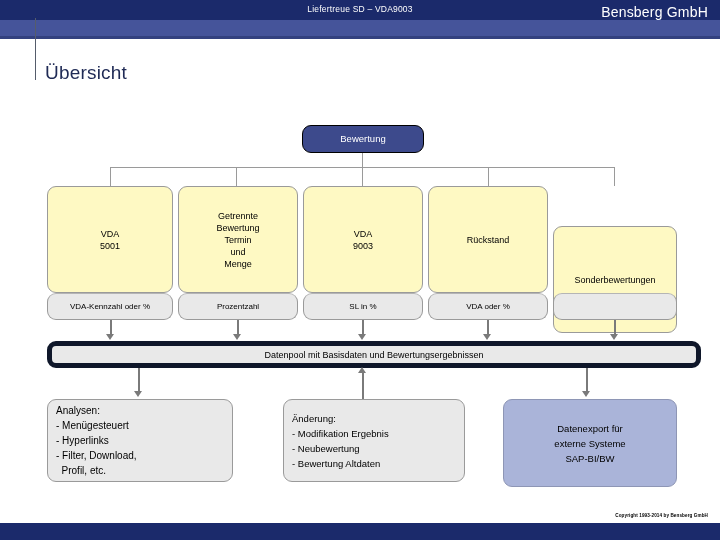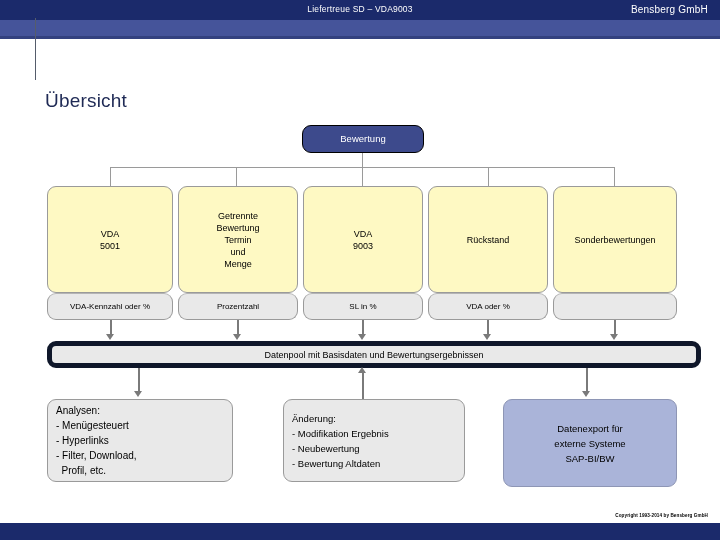--- a/index.html
+++ b/index.html
@@ -28,21 +28,21 @@
     width: 720px;
     text-align: center;
     color: #ffffff;
     font-size: 8.5px;
     letter-spacing: .2px;
   }
   .header-bar .hdr-company {
     position: absolute;
     right: 12px; top: 4px;
     color: #ffffff;
-    font-size: 10px;
+    font-size: 14px;
     letter-spacing: .2px;
   }
   .header-sub {
     position: absolute;
     left: 0; top: 20px;
     width: 720px; height: 16px;
     background: #45549a;
   }
   .header-sub-dark {
     position: absolute;
@@ -57,21 +57,20 @@
     background: #555c6b;
   }
 
   
   .page-title {
     position: absolute;
     left: 45px; top: 62px;
     font-size: 19px;
     color: #1f2a55;
     letter-spacing: .2px;
-    margin-top: 28px;
   }
 
   
   .canvas {
     position: absolute;
     left: 0; top: 0;
     width: 720px; height: 540px;
   }
   .node {
     position: absolute;
@@ -246,21 +245,21 @@
 
   <div class="node col-top" style="left:428px; width:120px;">
     <span class="lines">
         <span class="ln">Rückstand</span>
       </span>
   </div>
   <div class="node col-bottom" style="left:428px; width:120px;">
     <span>VDA oder %</span>
   </div>
 
-  <div class="node col-top" style="left:553px; width:124px;">
+  <div class="node col-top" style="left:553px; width:124px;margin-top:40px;">
     <span class="lines">
         <span class="ln">Sonderbewertungen</span>
       </span>
   </div>
   <div class="node col-bottom" style="left:553px; width:124px;">
     <span></span>
   </div>
 
   <div class="conn" style="left:110px; top:320px; width:2px; height:15px;"></div>
   <div class="arrow-down" style="left:106px; top:334px;"></div>

